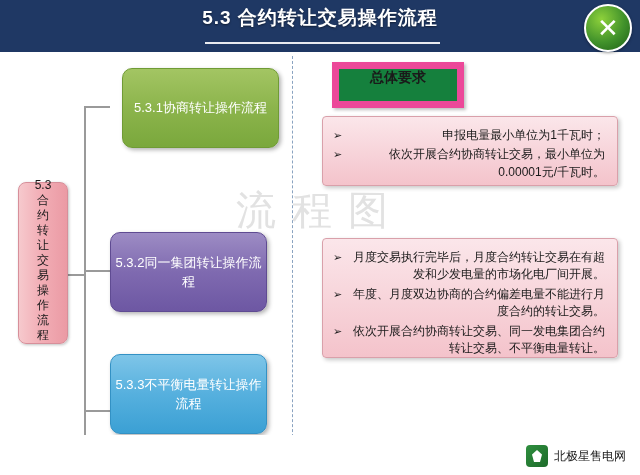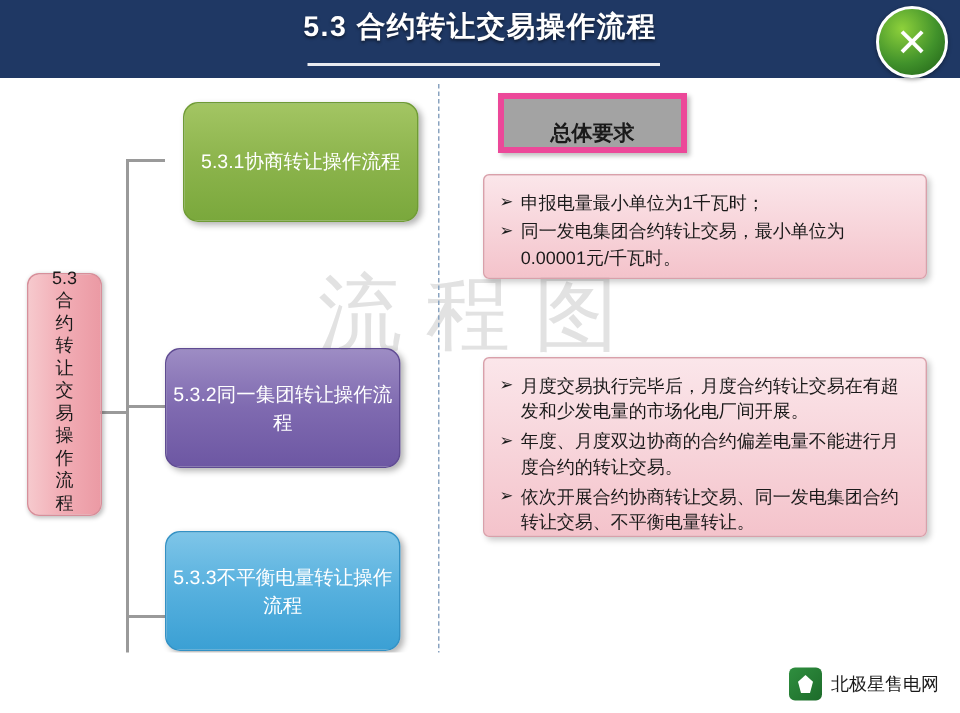--- a/index.html
+++ b/index.html
@@ -37,21 +37,21 @@
   #logo .glyph{
     position:absolute;left:0;top:0;width:44px;height:44px;
     display:flex;align-items:center;justify-content:center;
     color:#ffffff;font-size:26px;font-weight:bold;line-height:1;
   }
   
   #watermark{
     position:absolute;left:150px;top:175px;width:340px;height:70px;
     display:flex;align-items:center;justify-content:center;
     font-family:"DejaVu Serif","Liberation Serif",serif;
-    font-size:56px;color:#e2e2e2;letter-spacing:16px;
+    font-size:40px;color:#e2e2e2;letter-spacing:16px;
     pointer-events:none;user-select:none;
   }
   
   #root-box{
     position:absolute;left:18px;top:182px;width:48px;height:160px;
     background:linear-gradient(to right,#f6c9cd 0%,#f2aeb6 45%,#eb9aa4 100%);
     border:1px solid #d78f9a;
     border-radius:8px;
     box-shadow:1px 1px 3px rgba(0,0,0,.25);
     display:flex;align-items:flex-end;justify-content:center;
@@ -89,22 +89,22 @@
     border:1px solid #3391c4;
   }
   
   #divider{
     position:absolute;left:292px;top:56px;height:396px;width:0;
     border-left:1px dashed #8aa3c0;
   }
   
   #req-title{
     position:absolute;left:332px;top:62px;width:118px;height:32px;
-    background:#a3a3a3;border:4px solid #ec4899;
-    display:flex;align-items:flex-end;justify-content:center;
+    background:#15803d;border:7px solid #ec4899;
+    display:flex;align-items:flex-start;justify-content:center;
     font-size:14px;font-weight:bold;color:#1a1a1a;
     box-shadow:2px 2px 3px rgba(0,0,0,.25);
   }
   .panel{
     position:absolute;
     background:linear-gradient(to bottom,#fbe6ea 0%,#f7d3d9 55%,#f4c3cb 100%);
     border:1px solid #d9a0aa;
     border-radius:4px;
     box-shadow:2px 2px 4px rgba(0,0,0,.22);
     padding:10px 12px 10px 10px;
@@ -113,21 +113,21 @@
   #panel-1{left:322px;top:116px;width:296px;height:70px;}
   #panel-2{left:322px;top:238px;width:296px;height:120px;}
   .bullet-row{
     display:flex;align-items:flex-start;
     font-size:12px;color:#1a1a1a;line-height:1.45;
     margin-bottom:2px;
   }
   .bullet-mark{
     flex:0 0 auto;margin-right:5px;color:#1a1a1a;font-size:11px;line-height:1.55;
   }
-  .bullet-text{flex:1 1 auto;}
+  .bullet-text{flex:1 1 auto;text-align:right;}
   
   #footer{
     position:absolute;left:0;bottom:0;width:640px;height:40px;
     background:#ffffff;
   }
   #footer-inner{
     position:absolute;right:14px;bottom:8px;
     display:flex;align-items:center;padding-left:44px;
   }
   #footer-logo{
@@ -179,21 +179,21 @@
   <span>总体要求</span>
 </div>
 
 <div class="panel" id="panel-1">
   <div class="bullet-row">
     <span class="bullet-mark">➢</span>
     <span class="bullet-text">申报电量最小单位为1千瓦时；</span>
   </div>
   <div class="bullet-row">
     <span class="bullet-mark">➢</span>
-    <span class="bullet-text">同一发电集团合约转让交易，最小单位为0.00001元/千瓦时。</span>
+    <span class="bullet-text">依次开展合约协商转让交易，最小单位为0.00001元/千瓦时。</span>
   </div>
 </div>
 
 <div class="panel" id="panel-2">
   <div class="bullet-row">
     <span class="bullet-mark">➢</span>
     <span class="bullet-text">月度交易执行完毕后，月度合约转让交易在有超发和少发电量的市场化电厂间开展。</span>
   </div>
   <div class="bullet-row">
     <span class="bullet-mark">➢</span>

